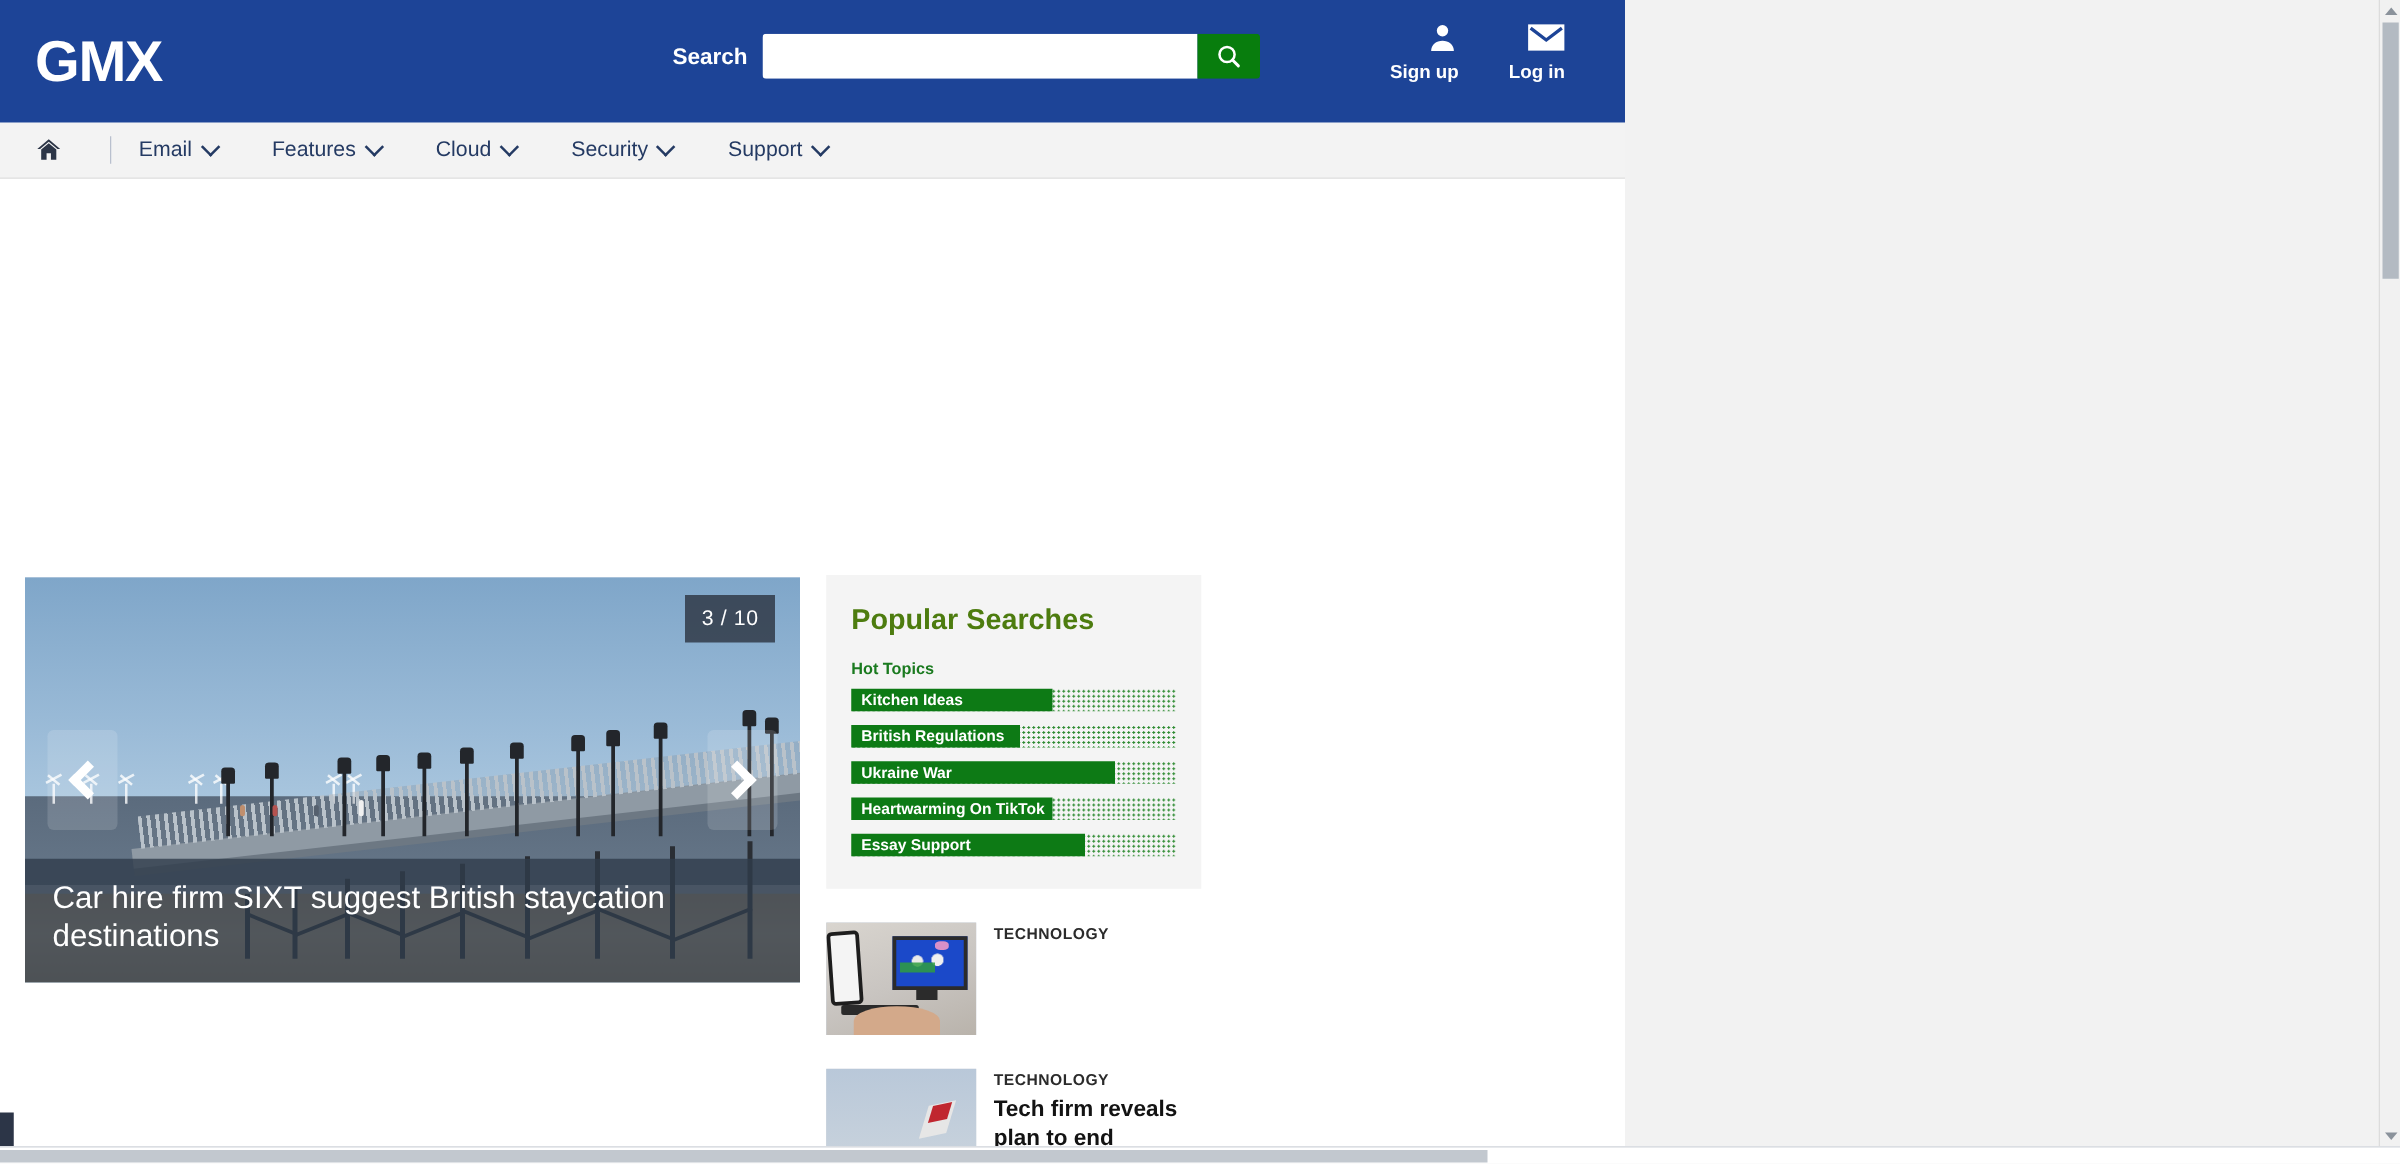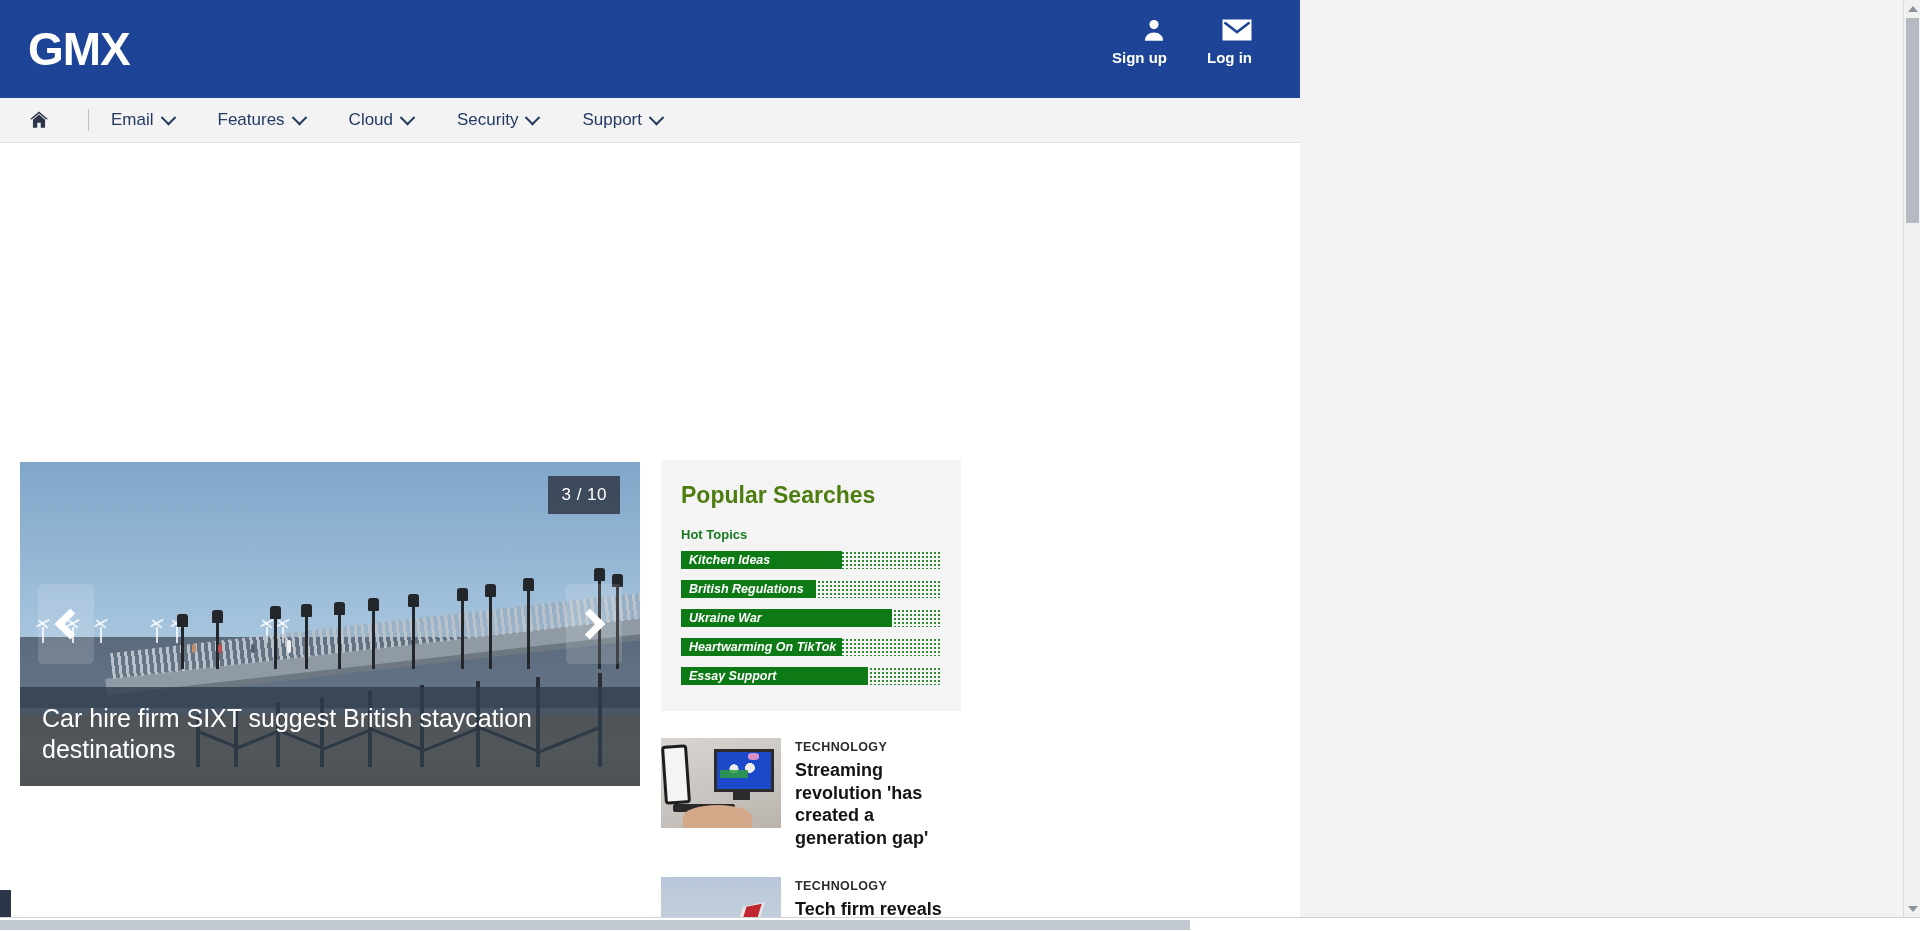--- a/index.html
+++ b/index.html
@@ -326,21 +326,20 @@
   }
   .topic-row {
     position: relative;
     height: 18px;
     margin-bottom: 11px;
     cursor: pointer;
     background-color: #f4f4f4;
     background-image:
       radial-gradient(circle, #2c8a30 0.8px, transparent 0.9px);
     background-size: 4px 4px;
-    font-style: italic;
   }
   .topic-fill {
     position: absolute;
     left: 0; top: 0; bottom: 0;
     background: #0d7a15;
   }
   .topic-label {
     position: absolute;
     left: 8px; top: 0;
     line-height: 18px;
@@ -464,20 +463,32 @@
 <body>
 
 <div id="viewport">
 
   <div id="page">
 
     <div class="masthead">
 
       <div class="logo">GMX</div>
 
+      <div class="search-zone">
+        <div class="search-label">Search</div>
+        <div class="search-box">
+          <input class="search-input" type="text" placeholder="" style="">
+          <button class="search-btn">
+            <svg width="22" height="22" viewBox="0 0 24 24">
+              <circle cx="10.5" cy="10.5" r="6.6" fill="none" stroke="#ffffff" stroke-width="2.2"></circle>
+              <line x1="15.3" y1="15.3" x2="20.4" y2="20.4" stroke="#ffffff" stroke-width="2.6" stroke-linecap="round"></line>
+            </svg>
+          </button>
+        </div>
+      </div>
 
       <div class="acct-zone">
         <div class="acct-item">
           <span class="acct-icon">
             <svg width="26" height="26" viewBox="0 0 24 24">
               <circle cx="12" cy="7" r="4.2" fill="#ffffff"></circle>
               <path d="M3.6 22c0-4.7 3.8-7.6 8.4-7.6s8.4 2.9 8.4 7.6z" fill="#ffffff"></path>
             </svg>
           </span>
           <span class="acct-label">Sign up</span>
@@ -631,21 +642,20 @@
                 <div class="t1-screen"></div>
                 <div class="t1-green"></div>
                 <div class="t1-pink"></div>
               </div>
             <div class="t1-stand"></div>
             <div class="t1-kbd"></div>
             <div class="t1-hand"></div>
           </div>
           <div class="article-text">
             <div class="article-kicker">TECHNOLOGY</div>
-            <div class="article-title">Streaming revolution 'has created a generation gap'</div>
           </div>
         </div>
 
         <div class="article">
           <div class="article-thumb">
             <div class="t2-sky"></div>
 
             <div class="t2-tail"></div>
             <div class="t2-tailred"></div>
 

